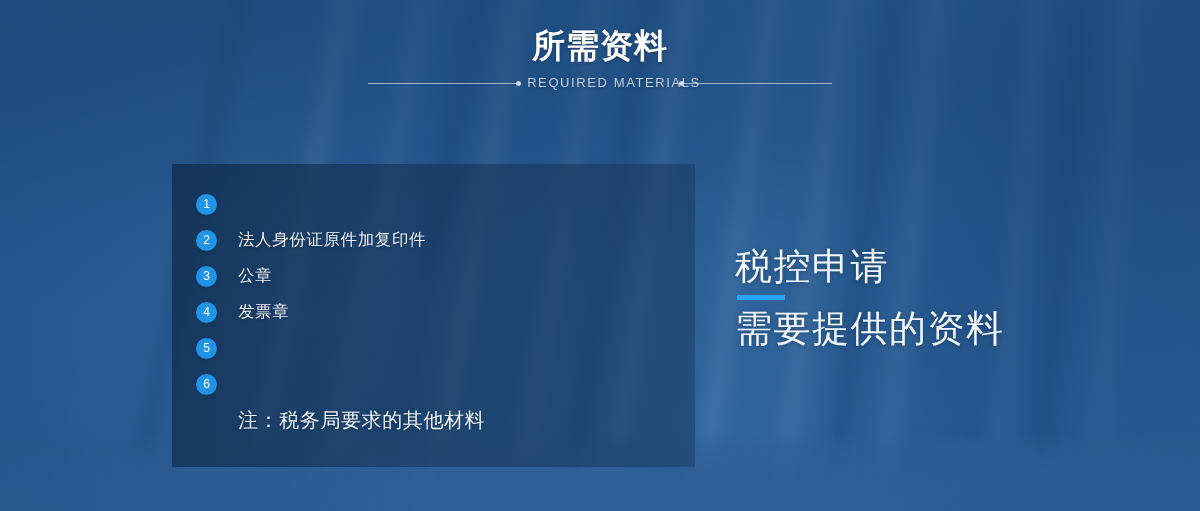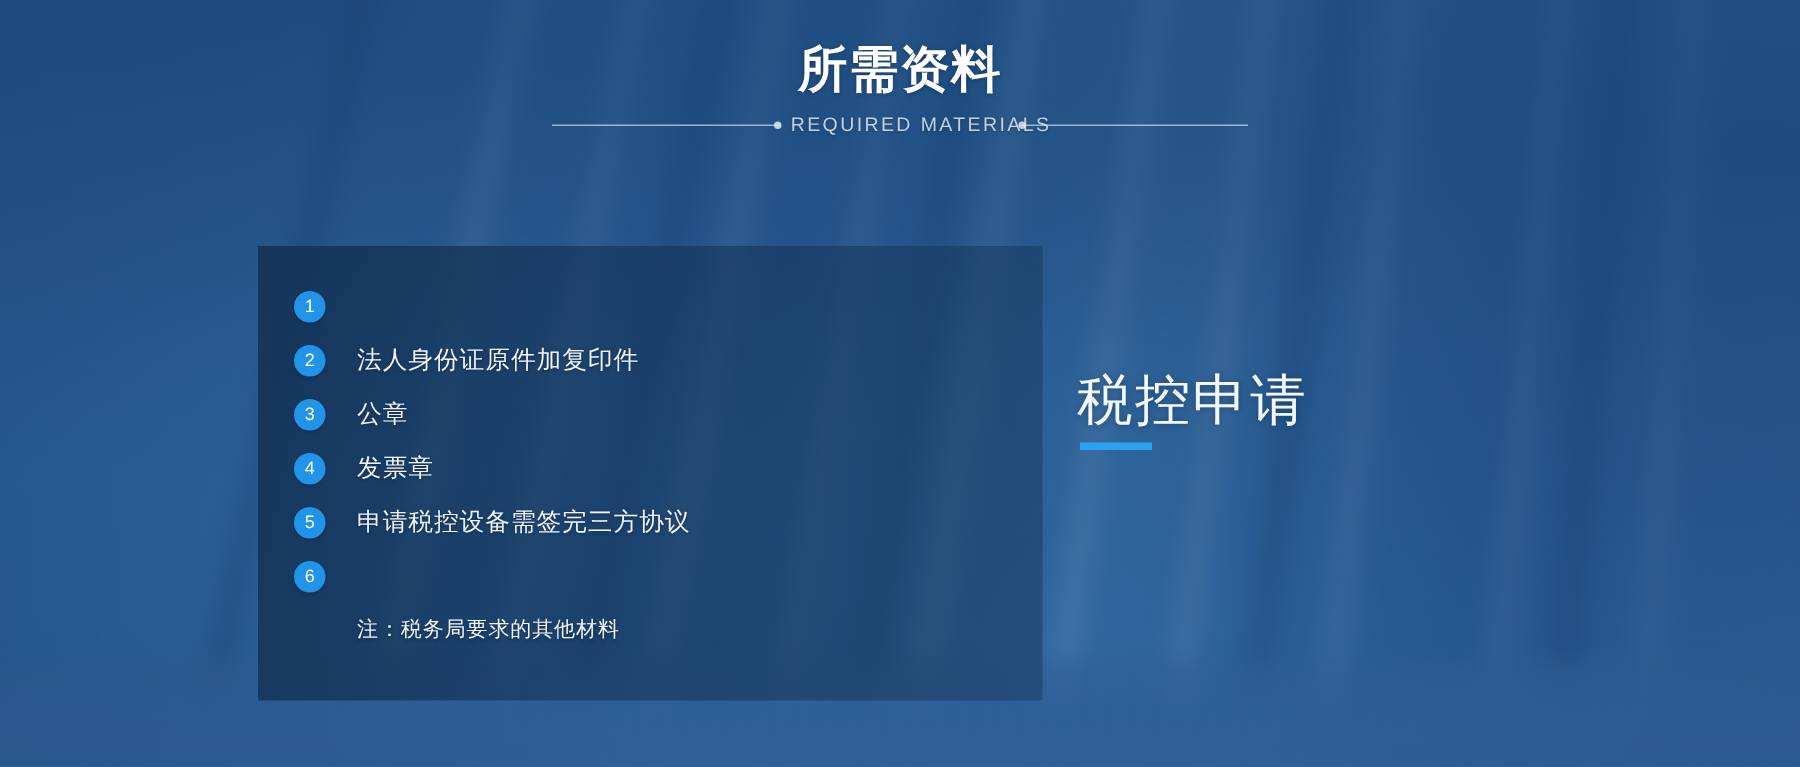--- a/index.html
+++ b/index.html
@@ -159,31 +159,31 @@
     text-shadow: 0 1px 2px rgba(8,28,54,.5);
   }
   .list-note {
     display: flex;
     align-items: center;
     height: 36px;
   }
   .note-spacer { flex: 0 0 auto; width: 21px; }
   .note-label {
     margin-left: 21px;
-    font-size: 14px;
+    font-size: 20px;
     color: #eef4fa;
     letter-spacing: .6px;
     font-weight: 500;
     text-shadow: 0 1px 2px rgba(8,28,54,.5);
   }
 
   
   .right-block {
     position: absolute;
-    left: 718px;
+    left: 735px;
     top: 244px;
     width: 400px;
   }
   .right-line {
     font-size: 37px;
     font-weight: 300;
     color: #f2f7fc;
     line-height: 46px;
     letter-spacing: 1.5px;
     text-shadow: 0 1px 4px rgba(10,34,64,.40);
@@ -234,33 +234,33 @@
         <span class="item-label">公章</span>
       </div>
 
       <div class="list-item">
         <span class="badge">4</span>
         <span class="item-label">发票章</span>
       </div>
 
       <div class="list-item">
         <span class="badge">5</span>
-        <span class="item-label">申请税控设备需签完三方协议</span>
       </div>
 
       <div class="list-item">
         <span class="badge">6</span>
       </div>
 
       <div class="list-note">
         <span class="note-spacer"></span>
         <span class="note-label">注：税务局要求的其他材料</span>
       </div>
 
     </div>
   </div>
 
   <div class="right-block">
     <div class="right-line">税控申请</div>
     <div class="accent-bar"></div>
+    <div class="right-line">需要提供的资料</div>
   </div>
 
 </div>
 
 </body></html>

